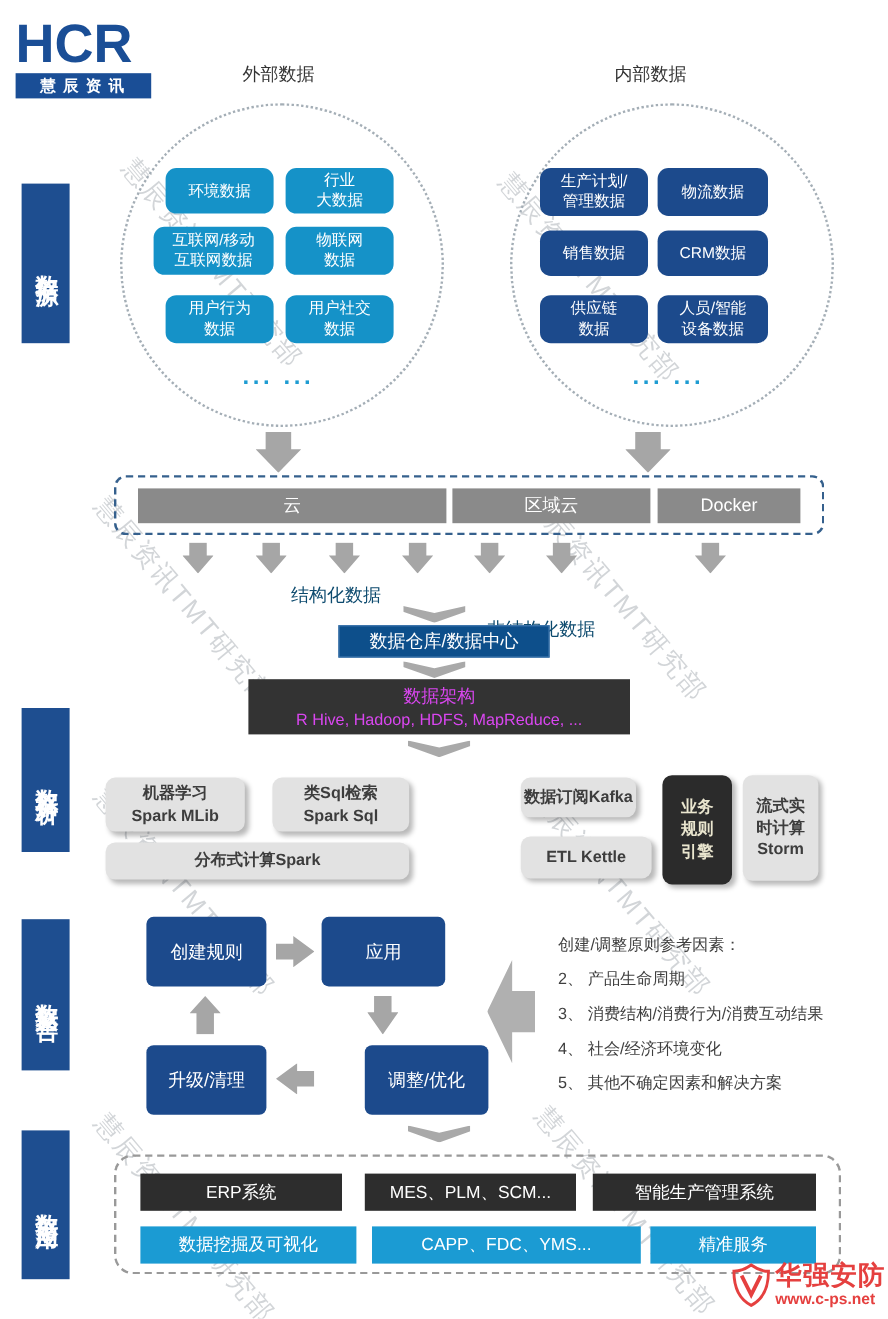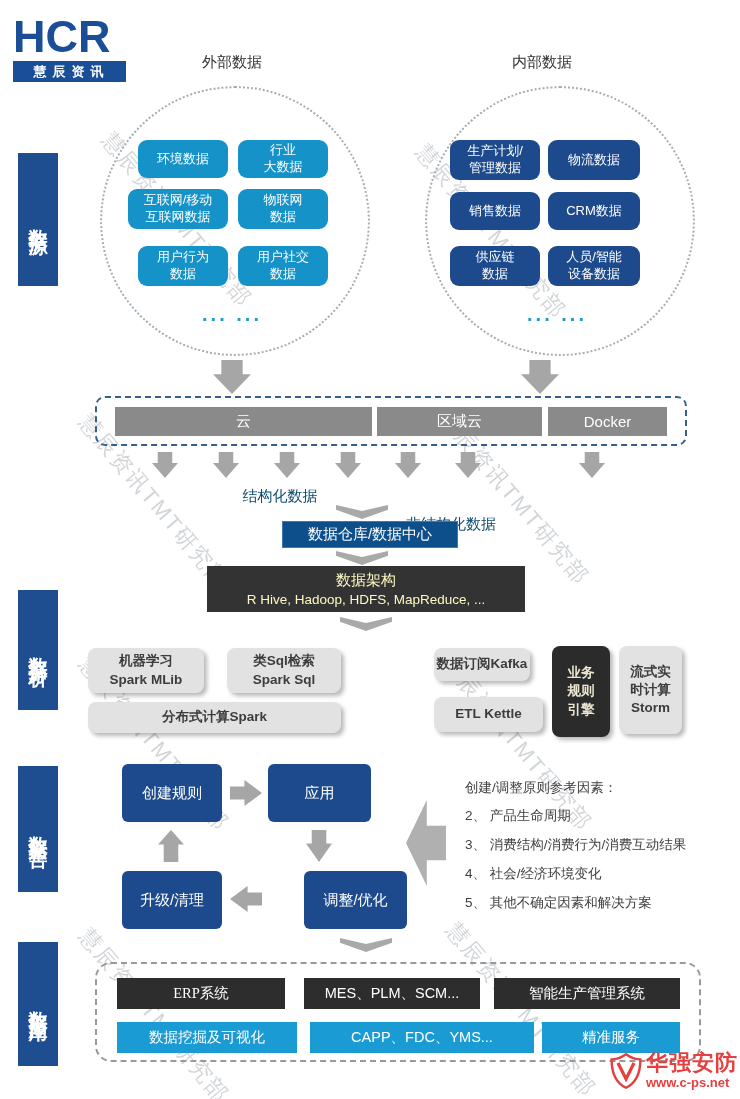--- a/index.html
+++ b/index.html
@@ -36,21 +36,21 @@
        clip-path:polygon(100% 30%,52% 30%,52% 0,0 50%,52% 100%,52% 70%,100% 70%);}
   
   .cloud-box{position:absolute;left:95px;top:396px;width:592px;height:50px;border:2px dashed #35608d;
              border-radius:10px;box-sizing:border-box;}
   .gray-bar{position:absolute;background:#8a8a8a;color:#fff;font-size:15px;display:flex;
             align-items:center;justify-content:center;height:29px;top:9px;}
   .dtype{position:absolute;font-size:15px;color:#0c4a6e;text-align:center;}
   .warehouse{position:absolute;left:282px;top:521px;width:176px;height:27px;background:#0d4f8b;
              border:1px solid #3f77ae;color:#fff;font-size:15px;display:flex;align-items:center;
              justify-content:center;box-sizing:border-box;}
-  .arch{position:absolute;left:207px;top:566px;width:318px;height:46px;background:#333;color:#fef9c3;
+  .arch{position:absolute;left:207px;top:566px;width:318px;height:46px;background:#333;color:#d946ef;
         text-align:center;padding-top:5px;box-sizing:border-box;}
   .arch .t1{font-size:15px;}
   .arch .t2{font-size:13.5px;margin-top:2px;}
   
   .gbox{position:absolute;background:#e2e2e2;border-radius:8px;box-shadow:3px 3px 4px rgba(0,0,0,.28);
         color:#3d3d3d;font-size:13.5px;font-weight:bold;display:flex;align-items:center;
         justify-content:center;text-align:center;white-space:pre-line;line-height:1.35;}
   .gbox.dark{background:#2b2b2b;color:#eae6cf;}
   
   .cyc{position:absolute;background:#1c4a8c;border-radius:6px;color:#fff;font-size:15px;
@@ -188,21 +188,21 @@
       <ul>
         <li>2、 产品生命周期</li>
         <li>3、 消费结构/消费行为/消费互动结果</li>
         <li>4、 社会/经济环境变化</li>
         <li>5、 其他不确定因素和解决方案</li>
       </ul>
     </div>
 
     <div class="flat-arrow" style="left:340px;top:938px;"></div>
     <div class="app-box">
-      <div class="app-dark" style="left:20px;top:14px;width:168px;font-family:Liberation Serif, serif;">ERP系统</div>
+      <div class="app-dark" style="left:20px;top:14px;width:168px;">ERP系统</div>
       <div class="app-dark" style="left:207px;top:14px;width:176px;">MES、PLM、SCM...</div>
       <div class="app-dark" style="left:397px;top:14px;width:186px;">智能生产管理系统</div>
       <div class="app-cyan" style="left:20px;top:58px;width:180px;">数据挖掘及可视化</div>
       <div class="app-cyan" style="left:213px;top:58px;width:224px;">CAPP、FDC、YMS...</div>
       <div class="app-cyan" style="left:445px;top:58px;width:138px;">精准服务</div>
     </div>
 
     <div class="badge">
       <svg width="32" height="38" viewBox="0 0 40 46">
         <path d="M20 2 C27 7 33 8.5 38 8.5 C38 26 32 38 20 44 C8 38 2 26 2 8.5 C7 8.5 13 7 20 2 Z" fill="none" stroke="#e5403f" stroke-width="3"></path>

